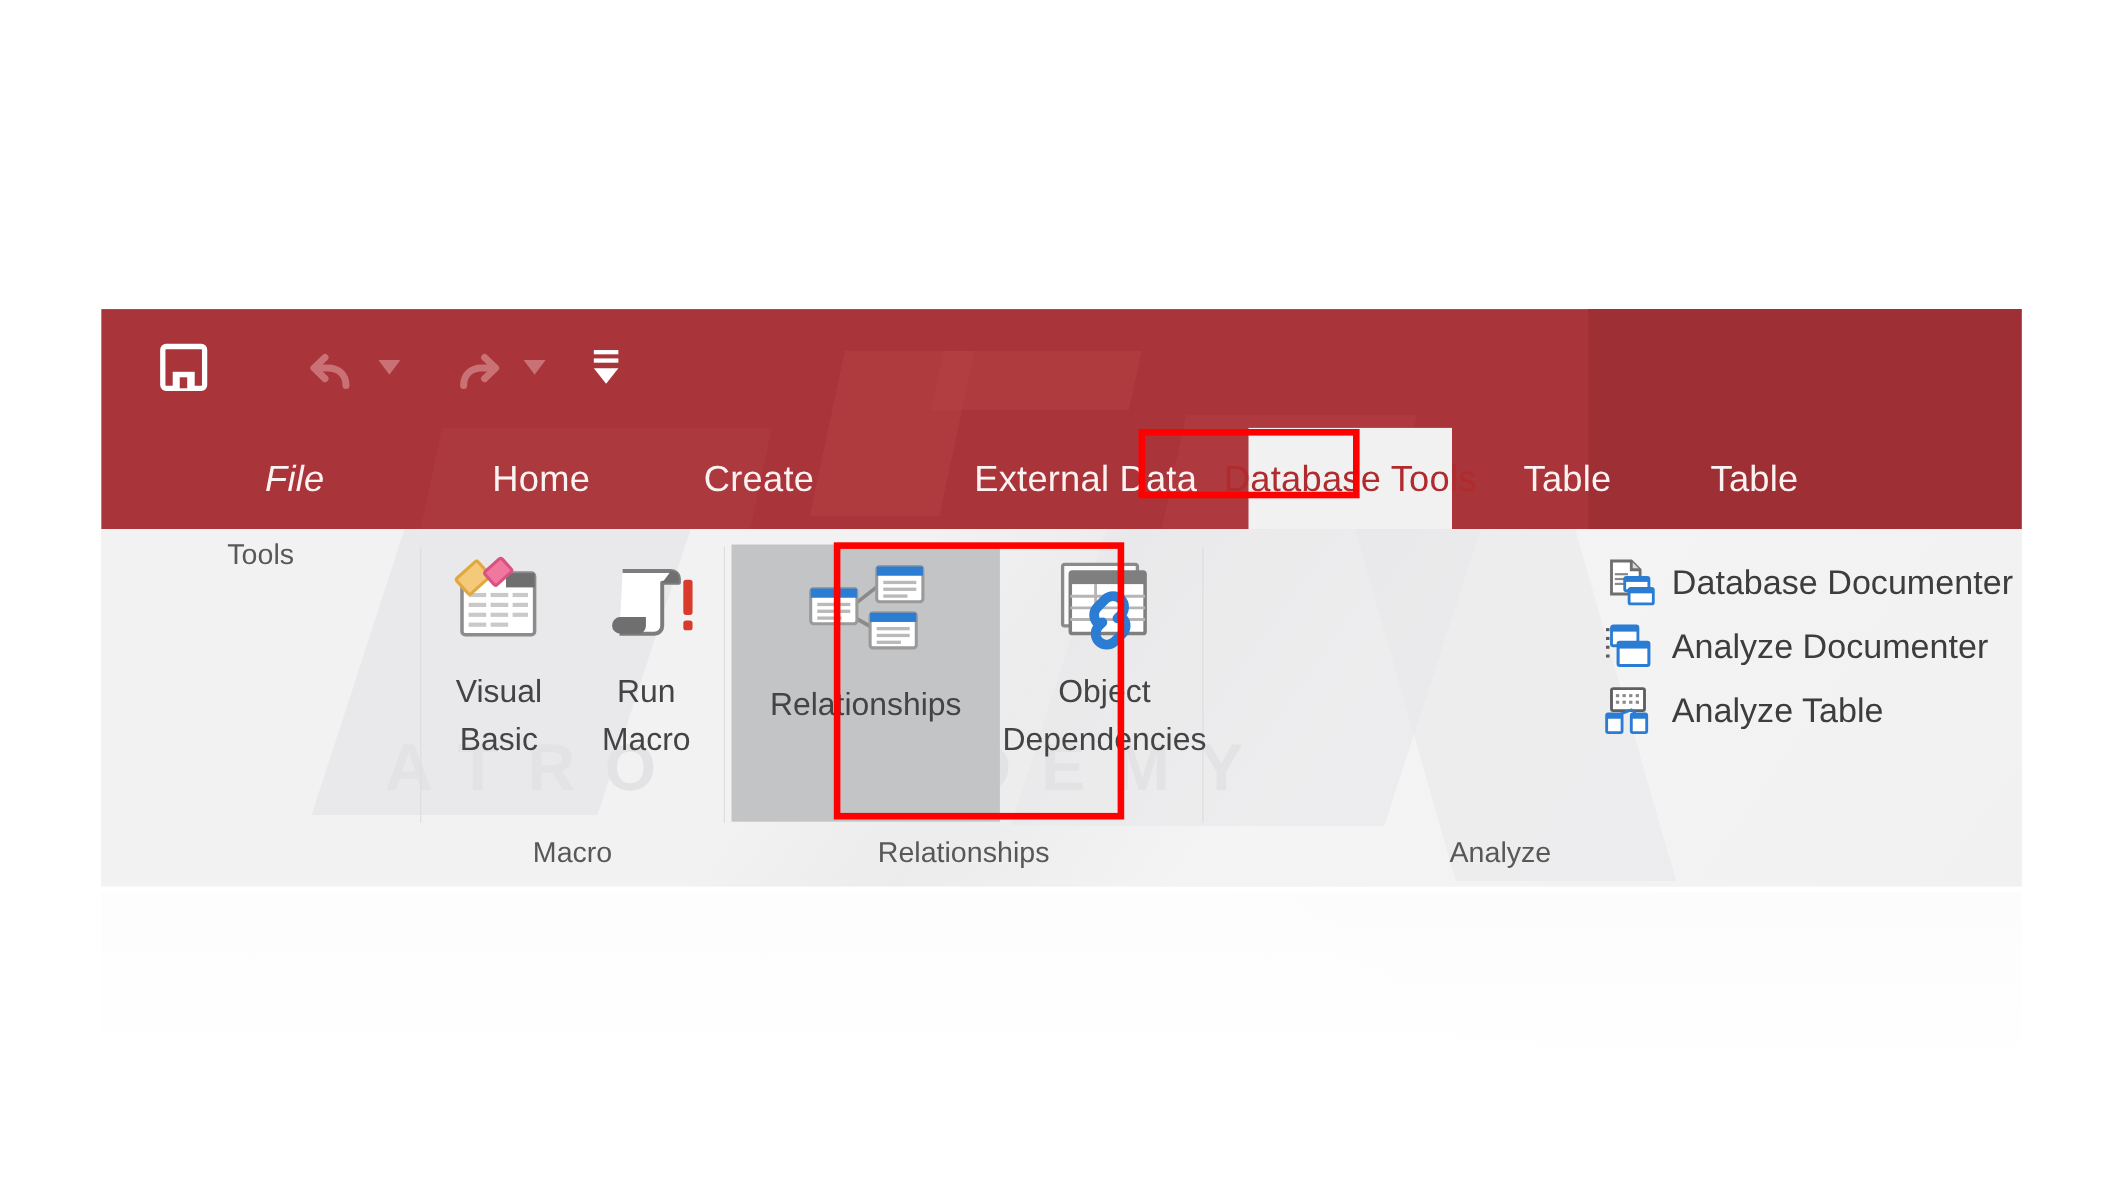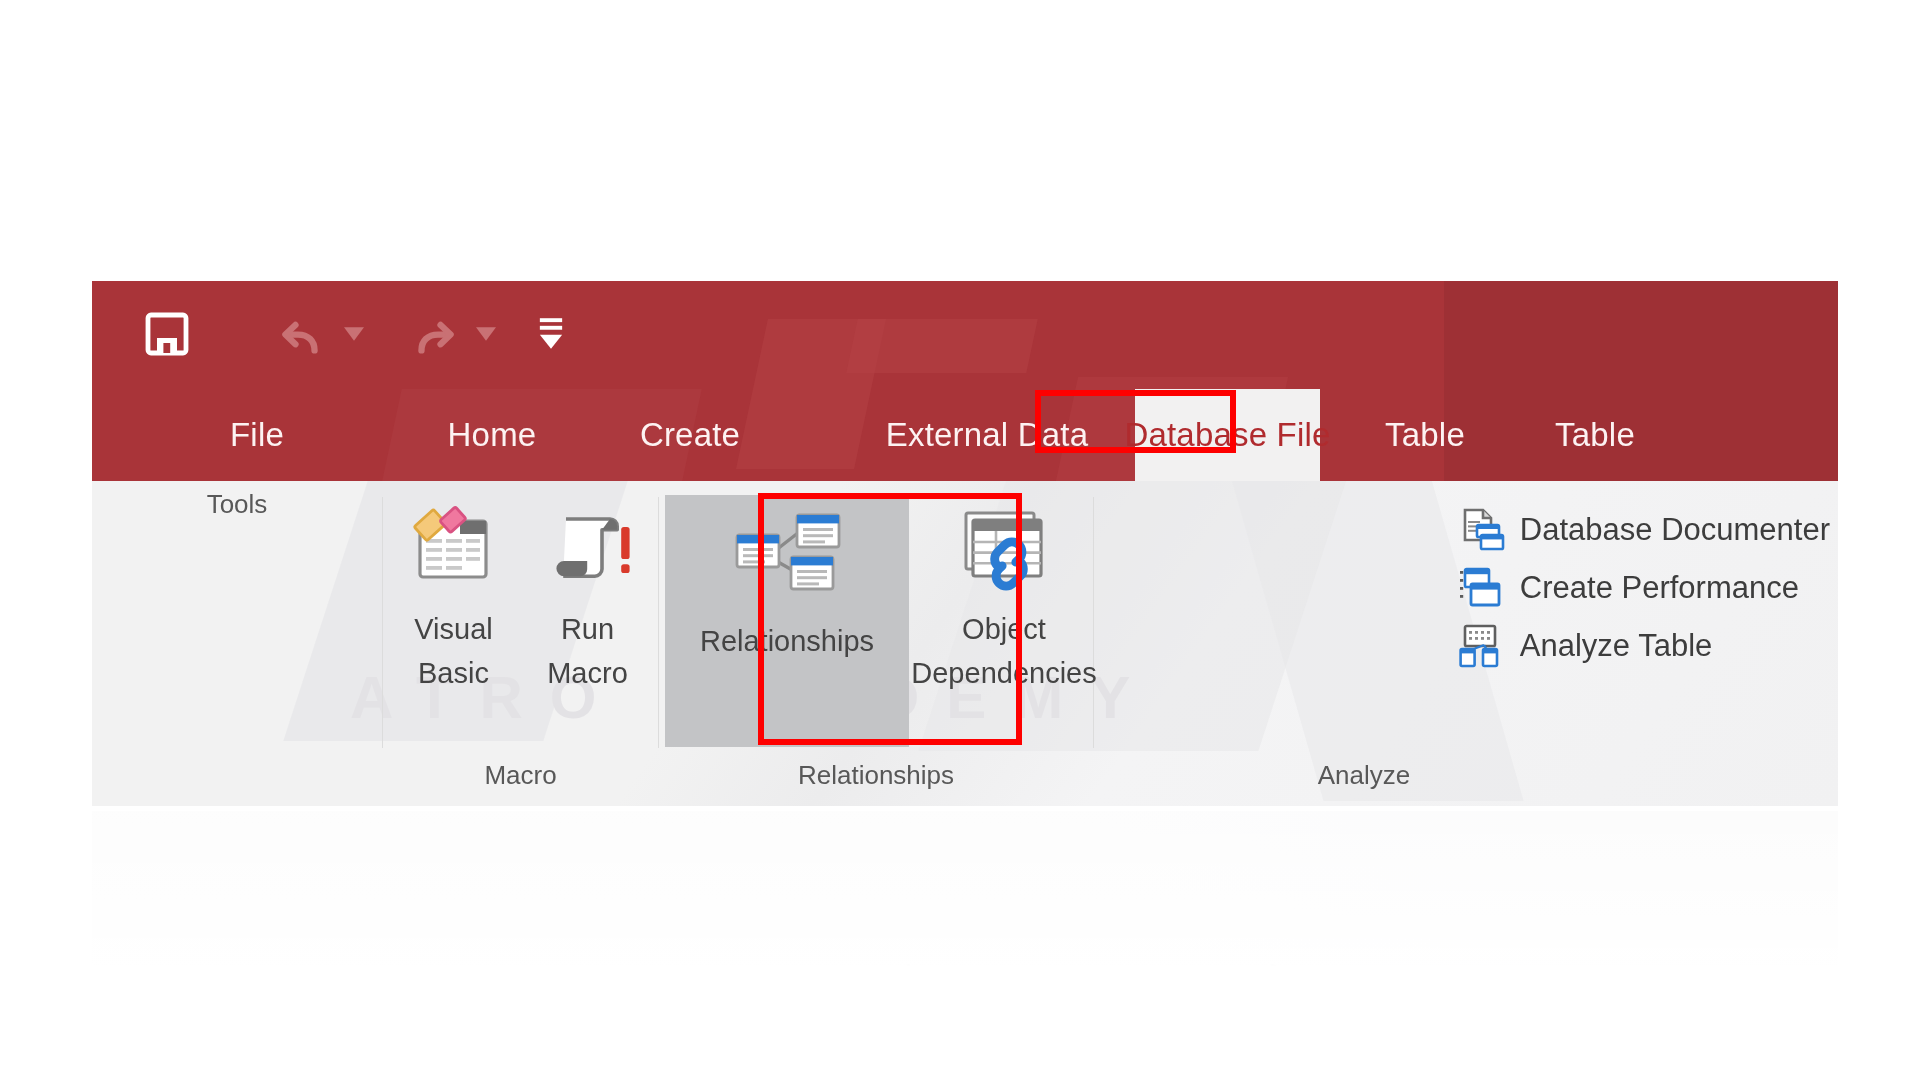--- a/index.html
+++ b/index.html
@@ -175,34 +175,34 @@
               <rect x="1" y="0.5" width="12" height="2.1" fill="#ffffff"></rect>
               <rect x="1" y="4.6" width="12" height="2.1" fill="#ffffff"></rect>
               <path d="M1 9.4h12L7 17z" fill="#ffffff"></path>
             </svg>
           </span>
         </div>
       </div>
 
 
       <div class="tabs">
-        <div class="tab" style="left:117px;width:96px;">
+        <div class="tab" style="left:128px;width:96px;font-style:italic;">
           <span>File</span>
           </div>
         <div class="tab" style="left:330px;width:140px;">
           <span>Home</span>
           </div>
         <div class="tab" style="left:518px;width:160px;">
           <span>Create</span>
           </div>
         <div class="tab" style="left:750px;width:290px;">
           <span>External Data</span>
           </div>
         <div class="tab active" style="left:1043px;width:185px;">
-          <span>Database File</span>
+          <span>Database Tools</span>
           </div>
         <div class="tab" style="left:1268px;width:130px;">
           <span>Table</span>
           </div>
         <div class="tab" style="left:1438px;width:130px;">
           <span>Table</span>
           </div>
       </div>
 
     </div>
@@ -364,21 +364,21 @@
                         <rect x="0.5" y="7" width="1.6" height="1.4"></rect>
                         <rect x="0.5" y="11" width="1.6" height="1.4"></rect>
                         <rect x="0.5" y="15" width="1.6" height="1.4"></rect>
                       </g>
                     <rect x="3" y="2" width="12" height="9" rx=".8" fill="#ffffff" stroke="#2b7cd3" stroke-width="1.3"></rect>
                     <rect x="3" y="2" width="12" height="2.6" fill="#2b7cd3"></rect>
                     <rect x="6" y="9.5" width="14" height="10.5" rx=".8" fill="#ffffff" stroke="#2b7cd3" stroke-width="1.4"></rect>
                     <rect x="6" y="9.5" width="14" height="2.8" fill="#2b7cd3"></rect>
                   </svg>
                 </span>
-                <span class="lbl">Create Performance</span>
+                <span class="lbl">Analyze Documenter</span>
               </div>
               <div class="small">
                 <span class="glyph">
                   <svg width="46" height="46" viewBox="0 0 23 23">
                     <rect x="3" y="1.5" width="15" height="10" rx=".8" fill="#ffffff" stroke="#5f5f5f" stroke-width="1.3"></rect>
                     <g fill="#8a8a8a">
                       <rect x="5" y="4" width="1.5" height="1.4"></rect>
                         <rect x="8" y="4" width="1.5" height="1.4"></rect>
                         <rect x="11" y="4" width="1.5" height="1.4"></rect>
                         <rect x="14" y="4" width="1.5" height="1.4"></rect>

